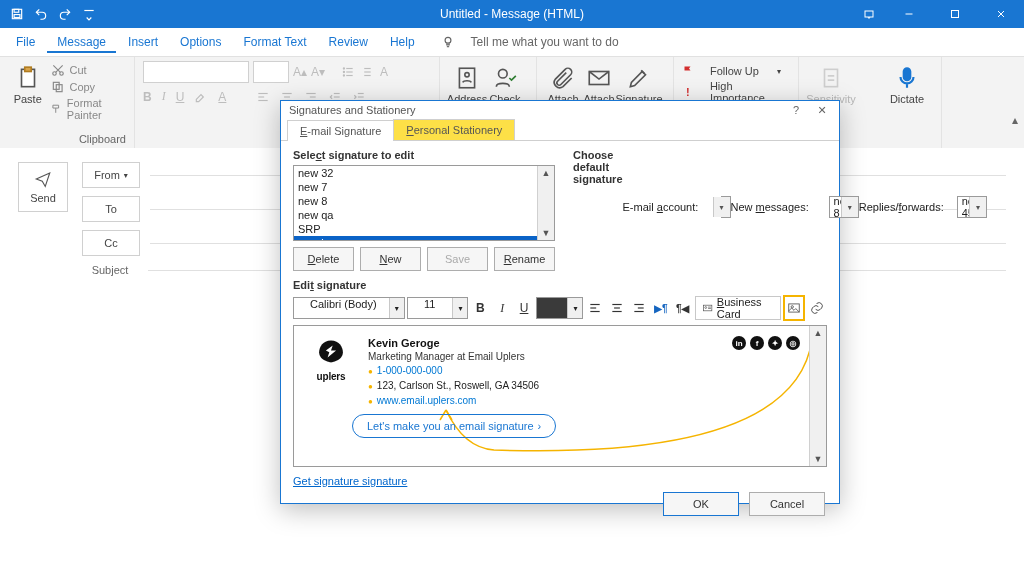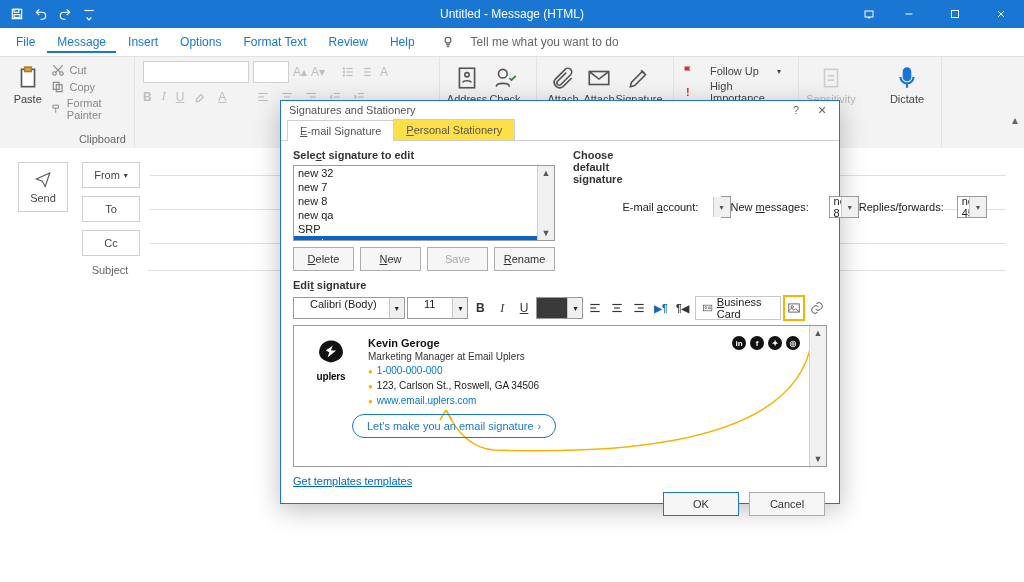--- a/index.html
+++ b/index.html
@@ -598,20 +598,20 @@
       </div>
       <div class="cta">
           <span>Let's make you an email signature</span>
           <span style="color:#1976D2">›</span>
         </div>
       <div class="sb">
           <span class="arr">▲</span>
           <span class="arr">▼</span>
         </div>
     </div>
-    <a class="tmpl-link">Get templates templates</a>
+    <a class="tmpl-link">Get signature signature</a>
   </div>
 
   <div class="dlg-footer">
     <div class="btn primary">OK</div>
     <div class="btn">Cancel</div>
   </div>
 </div>
 
 </body></html>

